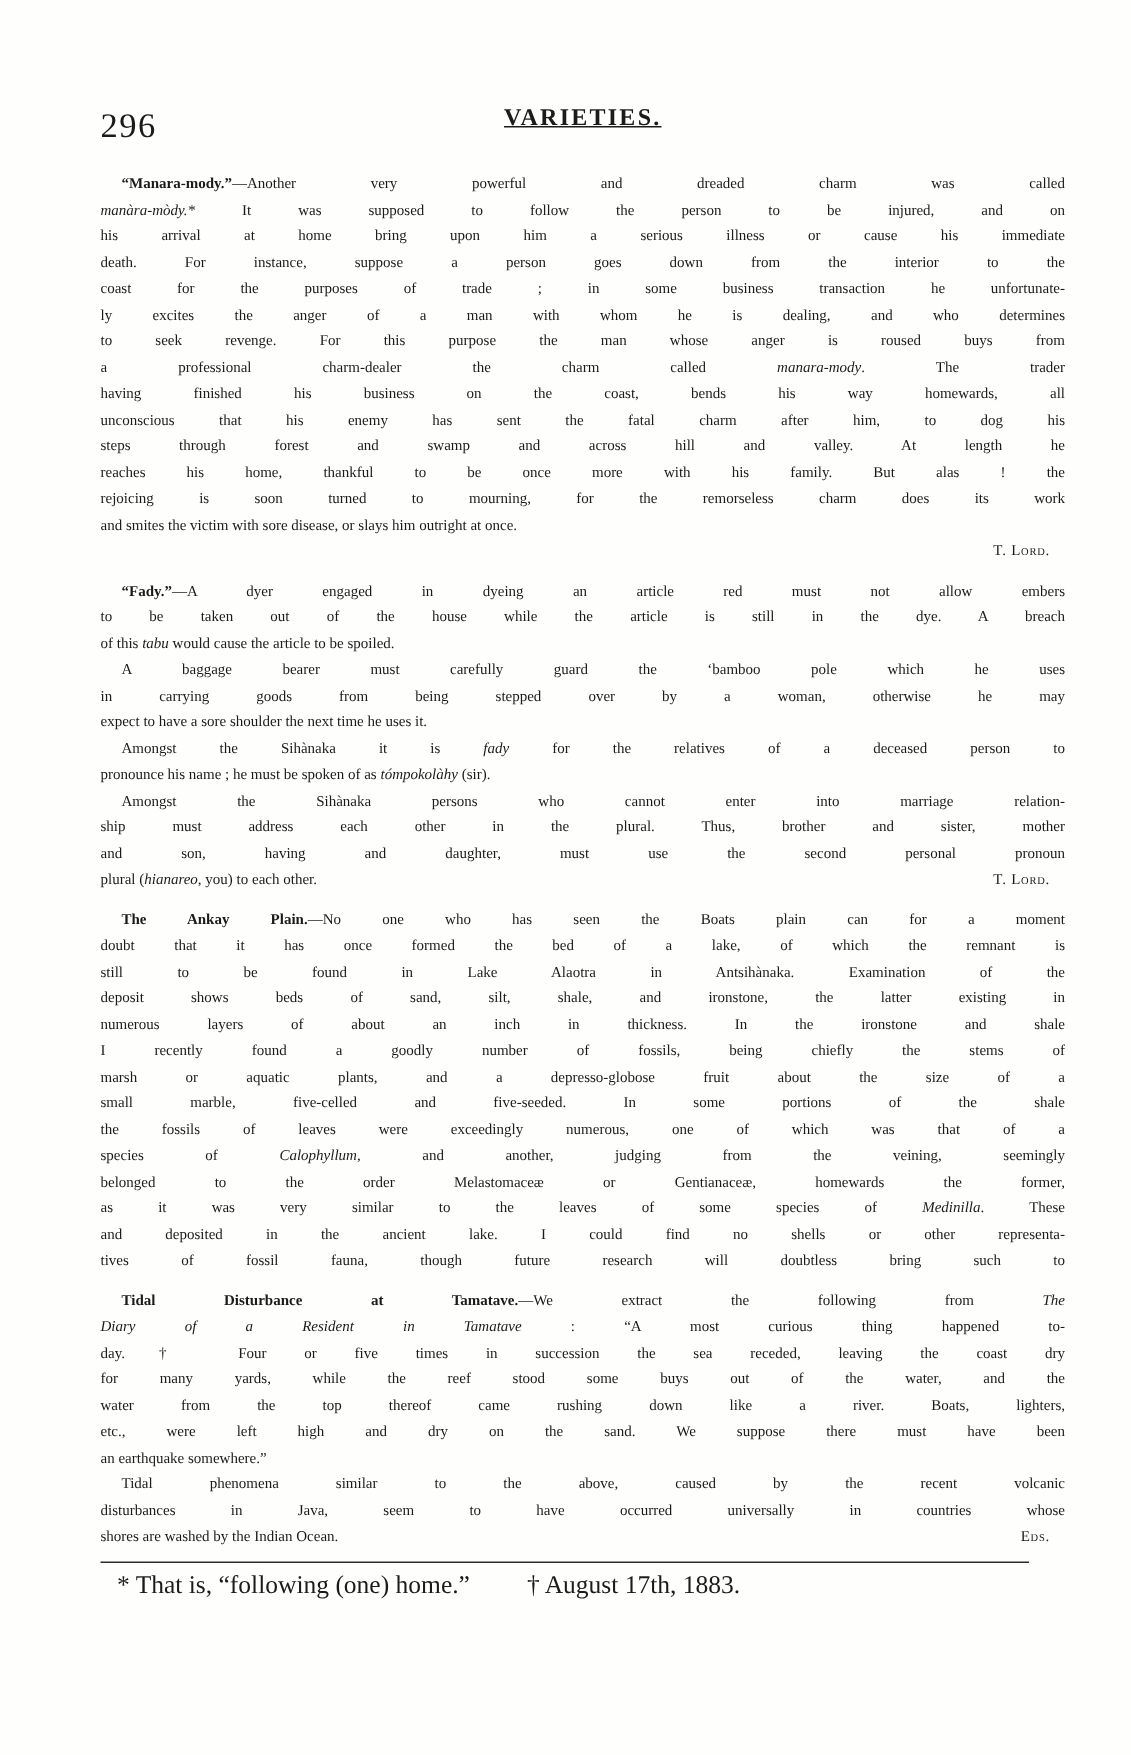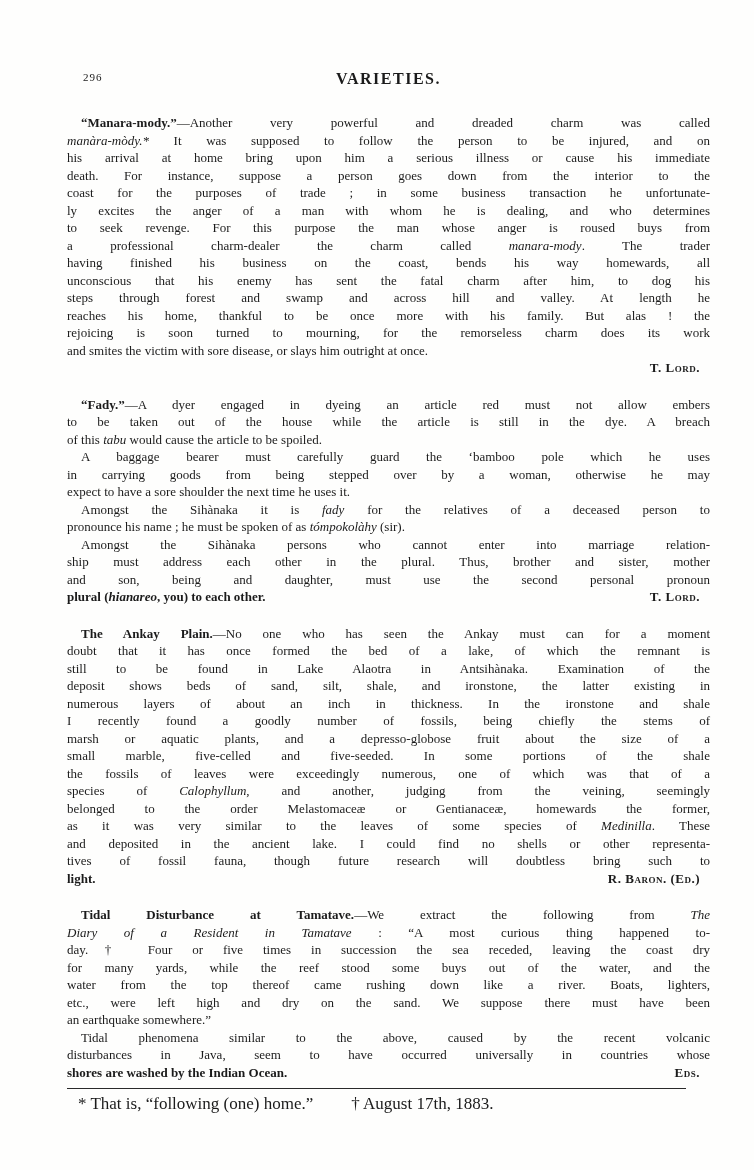--- a/index.html
+++ b/index.html
@@ -13,40 +13,40 @@
     overflow: hidden;
   }
   .content {
     position: absolute;
     left: 67px;
     top: 70px;
     width: 643px;
   }
   .header { position: relative; height: 24px; margin-bottom: 20px; }
   .pagenum {
-    position: absolute; left: 16px; top: 1px;
-    font-size: 11px; letter-spacing: 1px;
+    position: absolute; left: 0; top: 1px;
+    font-size: 23px; letter-spacing: 1px;
   }
   .title {
     text-align: center;
     font-size: 16px;
     letter-spacing: 1.5px;
     font-weight: 600;
+    text-decoration: underline;
   }
-  .body-text { font-size: 13px; line-height: 17.5px; }
+  .body-text { font-size: 10px; line-height: 17.5px; }
   .section { margin-top: 0; }
-  .section + .section { margin-top: 19px; }
+  .section + .section { margin-top: 9px; }
   .line { text-align: justify; text-align-last: justify; }
   .line.last { text-align-last: left; }
   .line.sig {
     display: flex;
     justify-content: space-between;
     text-align: left;
     text-align-last: auto;
-    font-weight: bold;
   }
   .line.indent { padding-left: 14px; }
   .s-b { font-weight: 700; }
   .s-i { font-style: italic; }
   .signature {
     font-variant: small-caps;
     letter-spacing: 0.5px;
     padding-right: 10px;
     white-space: nowrap;
   }
@@ -105,47 +105,43 @@
             <div class="line full"><span class="line-text"><span>in carrying goods from being stepped over by a woman, otherwise he may</span></span></div>
             <div class="line last"><span class="line-text"><span>expect to have a sore shoulder the next time he uses it.</span></span></div>
           </div>
           <div class="paragraph">
             <div class="line full indent"><span class="line-text"><span>Amongst the Sihànaka it is </span><span class="s-i">fady</span><span> for the relatives of a deceased person to</span></span></div>
             <div class="line last"><span class="line-text"><span>pronounce his name ; he must be spoken of as </span><span class="s-i">tómpokolàhy</span><span> (sir).</span></span></div>
           </div>
           <div class="paragraph">
             <div class="line full indent"><span class="line-text"><span>Amongst the Sihànaka persons who cannot enter into marriage relation-</span></span></div>
             <div class="line full"><span class="line-text"><span>ship must address each other in the plural. Thus, brother and sister, mother</span></span></div>
-            <div class="line full"><span class="line-text"><span>and son, being and daughter, must use the second personal pronoun</span></span></div>
+            <div class="line full"><span class="line-text"><span>and son, having and daughter, must use the second personal pronoun</span></span></div>
             <div class="line sig">
               <span class="line-text"><span>plural (</span><span class="s-i">hianareo</span><span>, you) to each other.</span></span>
               <span class="signature">T. Lord.</span>
             </div>
           </div>
         </div>
         <div class="section">
           <div class="paragraph">
-            <div class="line full indent"><span class="line-text"><span class="s-b">The Ankay Plain.</span><span>—No one who has seen the Ankay must can for a moment</span></span></div>
+            <div class="line full indent"><span class="line-text"><span class="s-b">The Ankay Plain.</span><span>—No one who has seen the Boats plain can for a moment</span></span></div>
             <div class="line full"><span class="line-text"><span>doubt that it has once formed the bed of a lake, of which the remnant is</span></span></div>
             <div class="line full"><span class="line-text"><span>still to be found in Lake Alaotra in Antsihànaka. Examination of the</span></span></div>
             <div class="line full"><span class="line-text"><span>deposit shows beds of sand, silt, shale, and ironstone, the latter existing in</span></span></div>
             <div class="line full"><span class="line-text"><span>numerous layers of about an inch in thickness. In the ironstone and shale</span></span></div>
             <div class="line full"><span class="line-text"><span>I recently found a goodly number of fossils, being chiefly the stems of</span></span></div>
             <div class="line full"><span class="line-text"><span>marsh or aquatic plants, and a depresso-globose fruit about the size of a</span></span></div>
             <div class="line full"><span class="line-text"><span>small marble, five-celled and five-seeded. In some portions of the shale</span></span></div>
             <div class="line full"><span class="line-text"><span>the fossils of leaves were exceedingly numerous, one of which was that of a</span></span></div>
             <div class="line full"><span class="line-text"><span>species of </span><span class="s-i">Calophyllum</span><span>, and another, judging from the veining, seemingly</span></span></div>
             <div class="line full"><span class="line-text"><span>belonged to the order Melastomaceæ or Gentianaceæ, homewards the former,</span></span></div>
             <div class="line full"><span class="line-text"><span>as it was very similar to the leaves of some species of </span><span class="s-i">Medinilla</span><span>. These</span></span></div>
             <div class="line full"><span class="line-text"><span>and deposited in the ancient lake. I could find no shells or other representa-</span></span></div>
             <div class="line full"><span class="line-text"><span>tives of fossil fauna, though future research will doubtless bring such to</span></span></div>
-            <div class="line sig">
-              <span class="line-text"><span>light.</span></span>
-              <span class="signature">R. Baron. (Ed.)</span>
-            </div>
           </div>
         </div>
         <div class="section">
           <div class="paragraph">
             <div class="line full indent"><span class="line-text"><span class="s-b">Tidal Disturbance at Tamatave.</span><span>—We extract the following from </span><span class="s-i">The</span></span></div>
             <div class="line full"><span class="line-text"><span class="s-i">Diary of a Resident in Tamatave</span><span> : “A most curious thing happened to-</span></span></div>
             <div class="line full"><span class="line-text"><span>day.† Four or five times in succession the sea receded, leaving the coast dry</span></span></div>
             <div class="line full"><span class="line-text"><span>for many yards, while the reef stood some buys out of the water, and the</span></span></div>
             <div class="line full"><span class="line-text"><span>water from the top thereof came rushing down like a river. Boats, lighters,</span></span></div>
             <div class="line full"><span class="line-text"><span>etc., were left high and dry on the sand. We suppose there must have been</span></span></div>

